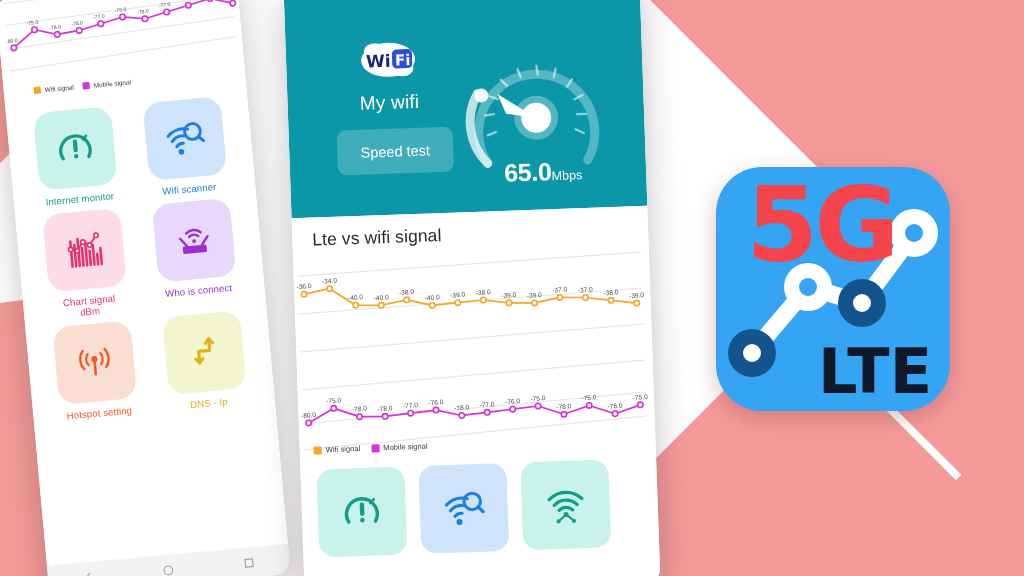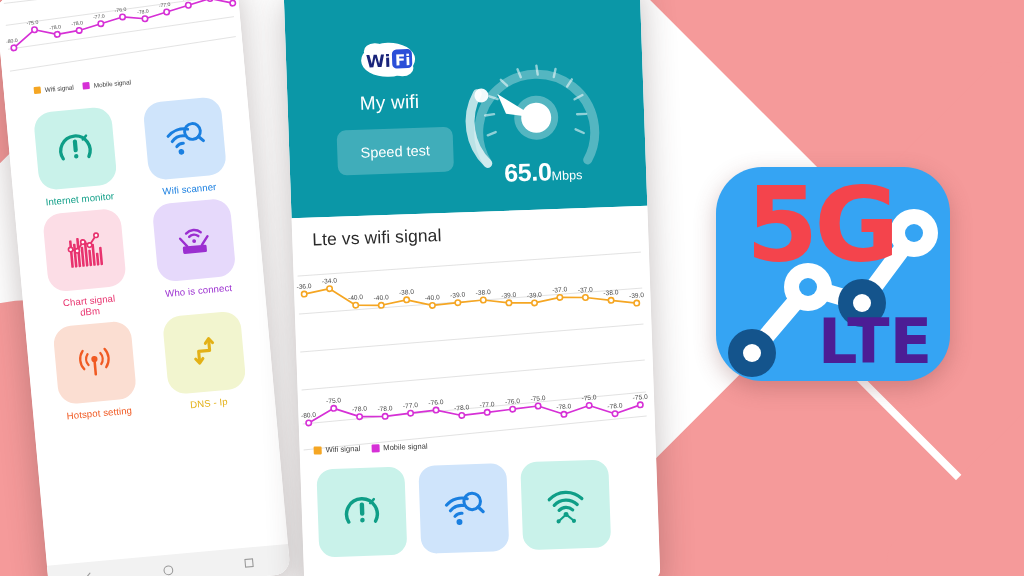--- a/index.html
+++ b/index.html
@@ -63,26 +63,26 @@
 
   .pc-body{position:absolute;left:0;top:228px;width:100%;bottom:0;background:#fff;}
   .pc-title{position:absolute;left:20px;top:12px;font-size:17.5px;color:#2a2a2a;letter-spacing:.1px;}
   .big-chart{position:absolute;left:0;top:38px;width:356px;height:200px;}
   .big-legend{position:absolute;left:14px;top:228px;display:flex;gap:11px;align-items:center;}
   .big-legend .lg-tx{font-size:7.6px;}
   .row3{position:absolute;left:0;top:252px;width:356px;display:flex;gap:14px;padding-left:16px;box-sizing:border-box;}
   .tile-s{width:88px;height:88px;border-radius:16px;display:flex;align-items:center;justify-content:center;}
 
   
-  #app-logo{position:absolute;left:716px;top:167px;width:234px;height:214px;z-index:6;
+  #app-logo{position:absolute;left:716px;top:167px;width:234px;height:244px;z-index:6;
             border-radius:46px;background:#35a4f3;
             box-shadow:0 7px 22px rgba(120,60,60,.30);overflow:hidden;}
   .lg5g{position:absolute;left:30px;top:6px;font-size:104px;font-weight:bold;color:#f4444c;
         font-family:"DejaVu Sans",sans-serif;letter-spacing:-4px;line-height:1;}
-  .lglte{position:absolute;right:18px;bottom:8px;font-size:62px;font-weight:bold;color:#4c1d95;
+  .lglte{position:absolute;right:18px;bottom:8px;font-size:62px;font-weight:bold;color:#0f172a;
          font-family:"DejaVu Sans",sans-serif;letter-spacing:0px;line-height:1;}
   .lgsvg{position:absolute;inset:0;}
 </style>
 </head>
 <body>
 
 <div id="stage">
 
   <div class="bg-layer">
     <div class="circ" style="left:-120px;top:300px;width:300px;height:300px;"></div>

